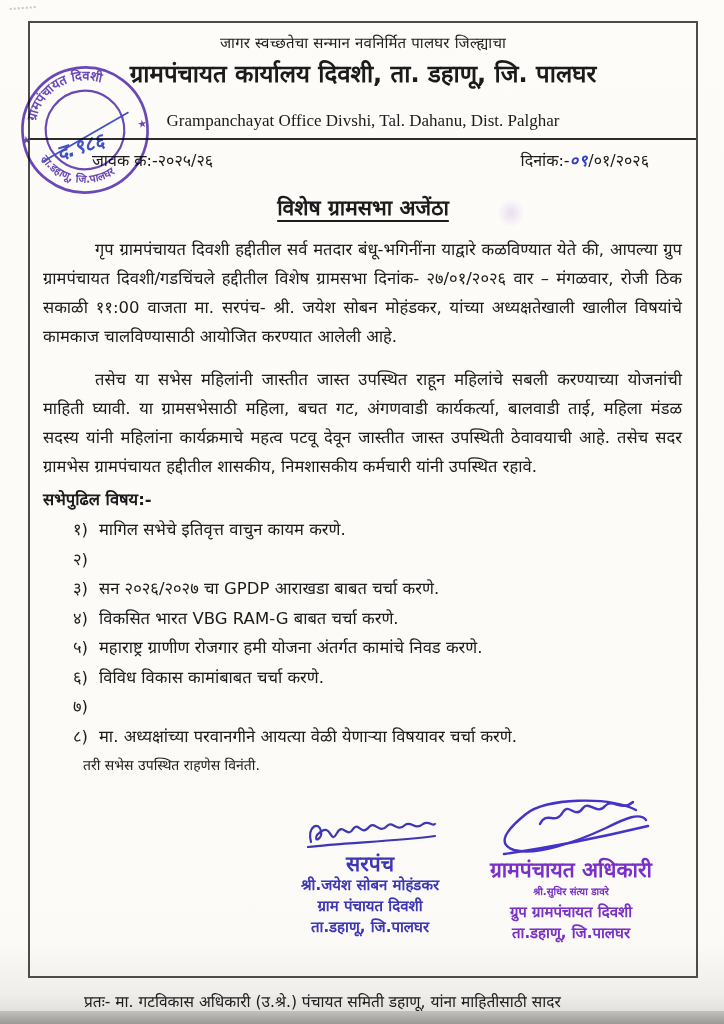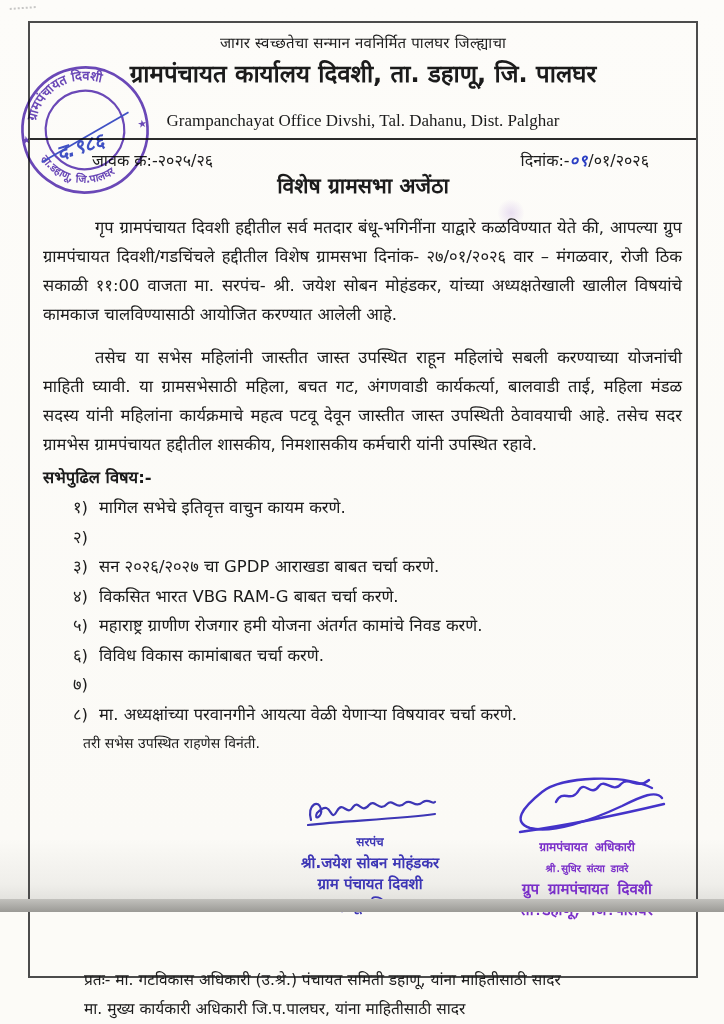--- a/index.html
+++ b/index.html
@@ -1,45 +1,45 @@
 <!DOCTYPE html>
 <html><head>
 <meta charset="utf-8">
 <style>
   html,body{margin:0;padding:0;width:724px;height:1024px;overflow:hidden;
     background:#fcfbf7;font-family:"DejaVu Sans","Liberation Sans",sans-serif;color:#1b1b1b;}
-  .page{position:relative;width:724px;height:912px;background:linear-gradient(180deg,#fdfcf9 0%,#fbfaf6 92%,#efeeea 97%,#d9d8d4 100%);}
+  .page{position:relative;width:724px;height:1024px;background:linear-gradient(180deg,#fdfcf9 0%,#fbfaf6 92%,#efeeea 97%,#d9d8d4 100%);}
   .scan-edge{position:absolute;left:0;bottom:0;width:724px;height:13px;background:linear-gradient(180deg,#c2c1bd,#9b9a96);}
   .pen-mark{position:absolute;left:10px;top:7px;width:26px;height:8px;border-top:2px dotted #9b9b9b;opacity:.55;transform:rotate(-4deg);}
   .smudge{position:absolute;left:498px;top:198px;width:26px;height:30px;border-radius:50%;
     background:radial-gradient(circle,rgba(128,70,200,.16),rgba(128,70,200,0) 70%);}
   .frame{position:absolute;left:28px;top:21px;width:670px;height:957px;border:2px solid #4c4c4c;background:transparent;box-sizing:border-box;}
   .header{text-align:center;padding-top:9px;}
   .tagline{font-size:15px;letter-spacing:.2px;}
   .main-title{font-size:24px;font-weight:bold;margin-top:4px;text-align:center;}
   .en-title{font-family:"Liberation Serif","DejaVu Serif",serif;font-size:17px;margin-top:22px;}
   .rule{border-top:2px solid #2c2c2c;margin-top:7px;}
   .meta-row{display:flex;justify-content:space-between;padding:9px 47px 0 62px;font-size:16px;align-items:flex-end;}
   .hand-blue{color:#2b3fc4;font-weight:bold;font-style:italic;letter-spacing:1px;}
-  .doc-title{text-align:center;font-size:21px;font-weight:bold;
-    text-underline-offset:5px;text-decoration-thickness:2px;}
+  .doc-title{text-align:center;font-size:21px;font-weight:bold;margin-top:22px;
+    text-decoration:underline;text-underline-offset:5px;text-decoration-thickness:2px;}
   .content{padding:0 14px 0 13px;}
   .para{font-size:16.5px;line-height:29px;text-align:justify;text-indent:52px;margin:14px 0 0 0;}
   .agenda-heading{font-size:16.5px;line-height:29px;margin-top:4px;font-weight:bold;}
   .agenda{margin:1px 0 0 0;}
   .agenda-item{display:flex;font-size:16.5px;line-height:29.5px;margin-left:30px;}
   .agenda-num{width:26px;flex:none;}
   .closing{font-size:14px;line-height:29px;margin-left:40px;}
   .sig-row{position:relative;height:168px;margin-top:14px;}
   .sig-block{position:absolute;text-align:center;font-weight:bold;}
   .sig-left{left:222px;top:22px;width:210px;color:#3d36b5;}
-  .sig-right{left:444px;top:0;width:200px;color:#7a2fc9;font-family:Liberation Mono, monospace;}
+  .sig-right{left:428px;top:0;width:200px;color:#7a2fc9;}
   .sig-scrawl{display:block;margin:0 auto;}
   .sig-line{font-size:15px;line-height:21px;}
-  .sig-line.designation{font-size:12px;}
+  .sig-line.designation{font-size:21px;}
   .footer{margin-top:26px;padding-left:41px;font-size:15.5px;line-height:29px;}
   .stamp-wrap{position:absolute;left:18px;top:63px;width:134px;height:134px;transform:rotate(-8deg);
     opacity:.9;mix-blend-mode:multiply;}
 </style>
 </head>
 <body>
 
 <div class="page">
   <div class="pen-mark"></div>
   <div class="smudge"></div>

